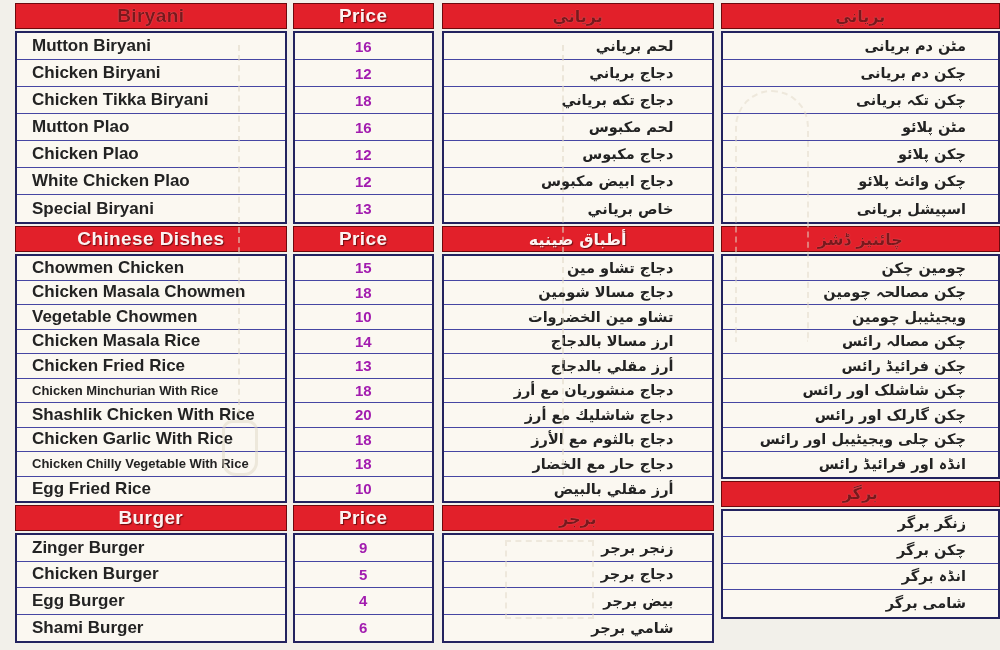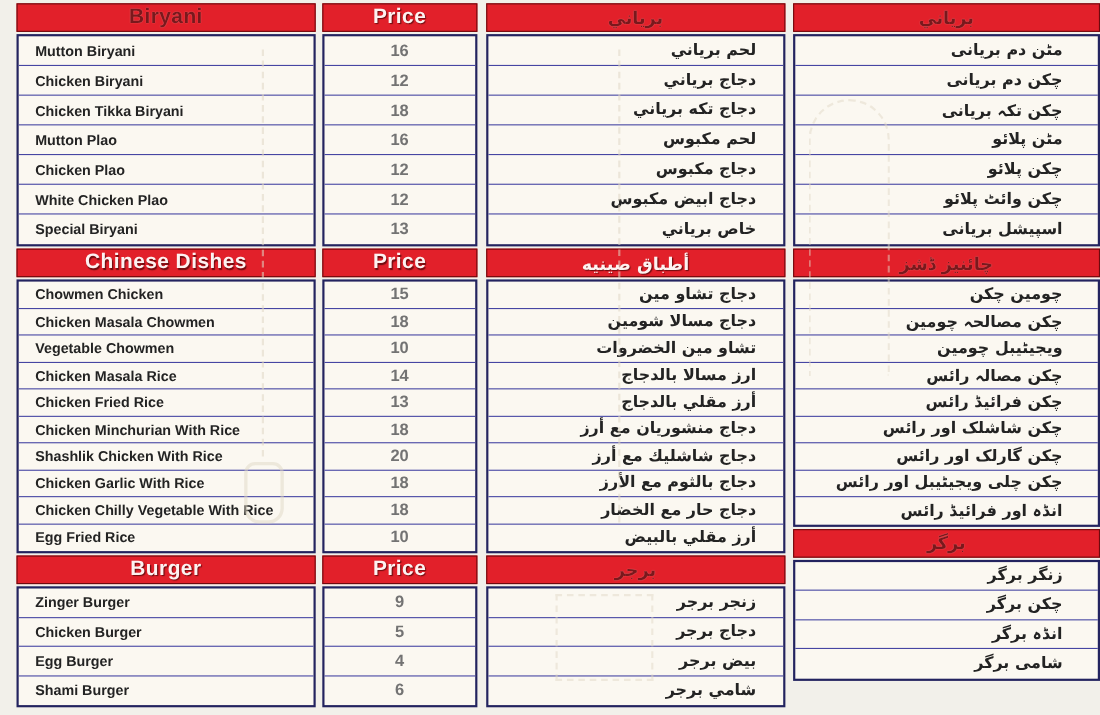--- a/index.html
+++ b/index.html
@@ -33,24 +33,24 @@
   .row{
     display:flex;align-items:center;box-sizing:border-box;
     border-bottom:1px solid #4646a3;
     color:#232323;font-weight:bold;white-space:nowrap;overflow:hidden;
   }
   .row:last-child{border-bottom:none;}
   .s1 .row{height:27px;}
   .s2 .row{height:24.5px;}
   .s3 .row{height:26.5px;}
 
-  .cell-en{padding-left:15px;font-size:13px;}
+  .cell-en{padding-left:15px;font-size:17px;}
   .cell-en.tiny{font-size:13px;}
-  .cell-price{justify-content:center;font-size:15px;color:#737373;}
-  .cell-ar{direction:rtl;padding-right:24px;font-size:14.5px;font-family:"DejaVu Sans",sans-serif;}
+  .cell-price{justify-content:center;font-size:15px;color:#a21caf;}
+  .cell-ar{direction:rtl;padding-right:38px;font-size:14.5px;font-family:"DejaVu Sans",sans-serif;}
   .cell-ur{direction:rtl;padding-right:32px;font-size:14.5px;font-family:"DejaVu Sans",sans-serif;}
 
   
   .wm{position:absolute;pointer-events:none;z-index:6;}
   .wm-chain{width:0;border-left:2px dashed #e0d8c6;opacity:.55;}
   .wm-lantern{
     border:3px solid #e0d8c6;border-radius:10px 10px 14px 14px;opacity:.5;
     background:transparent;
   }
   .wm-arch{

